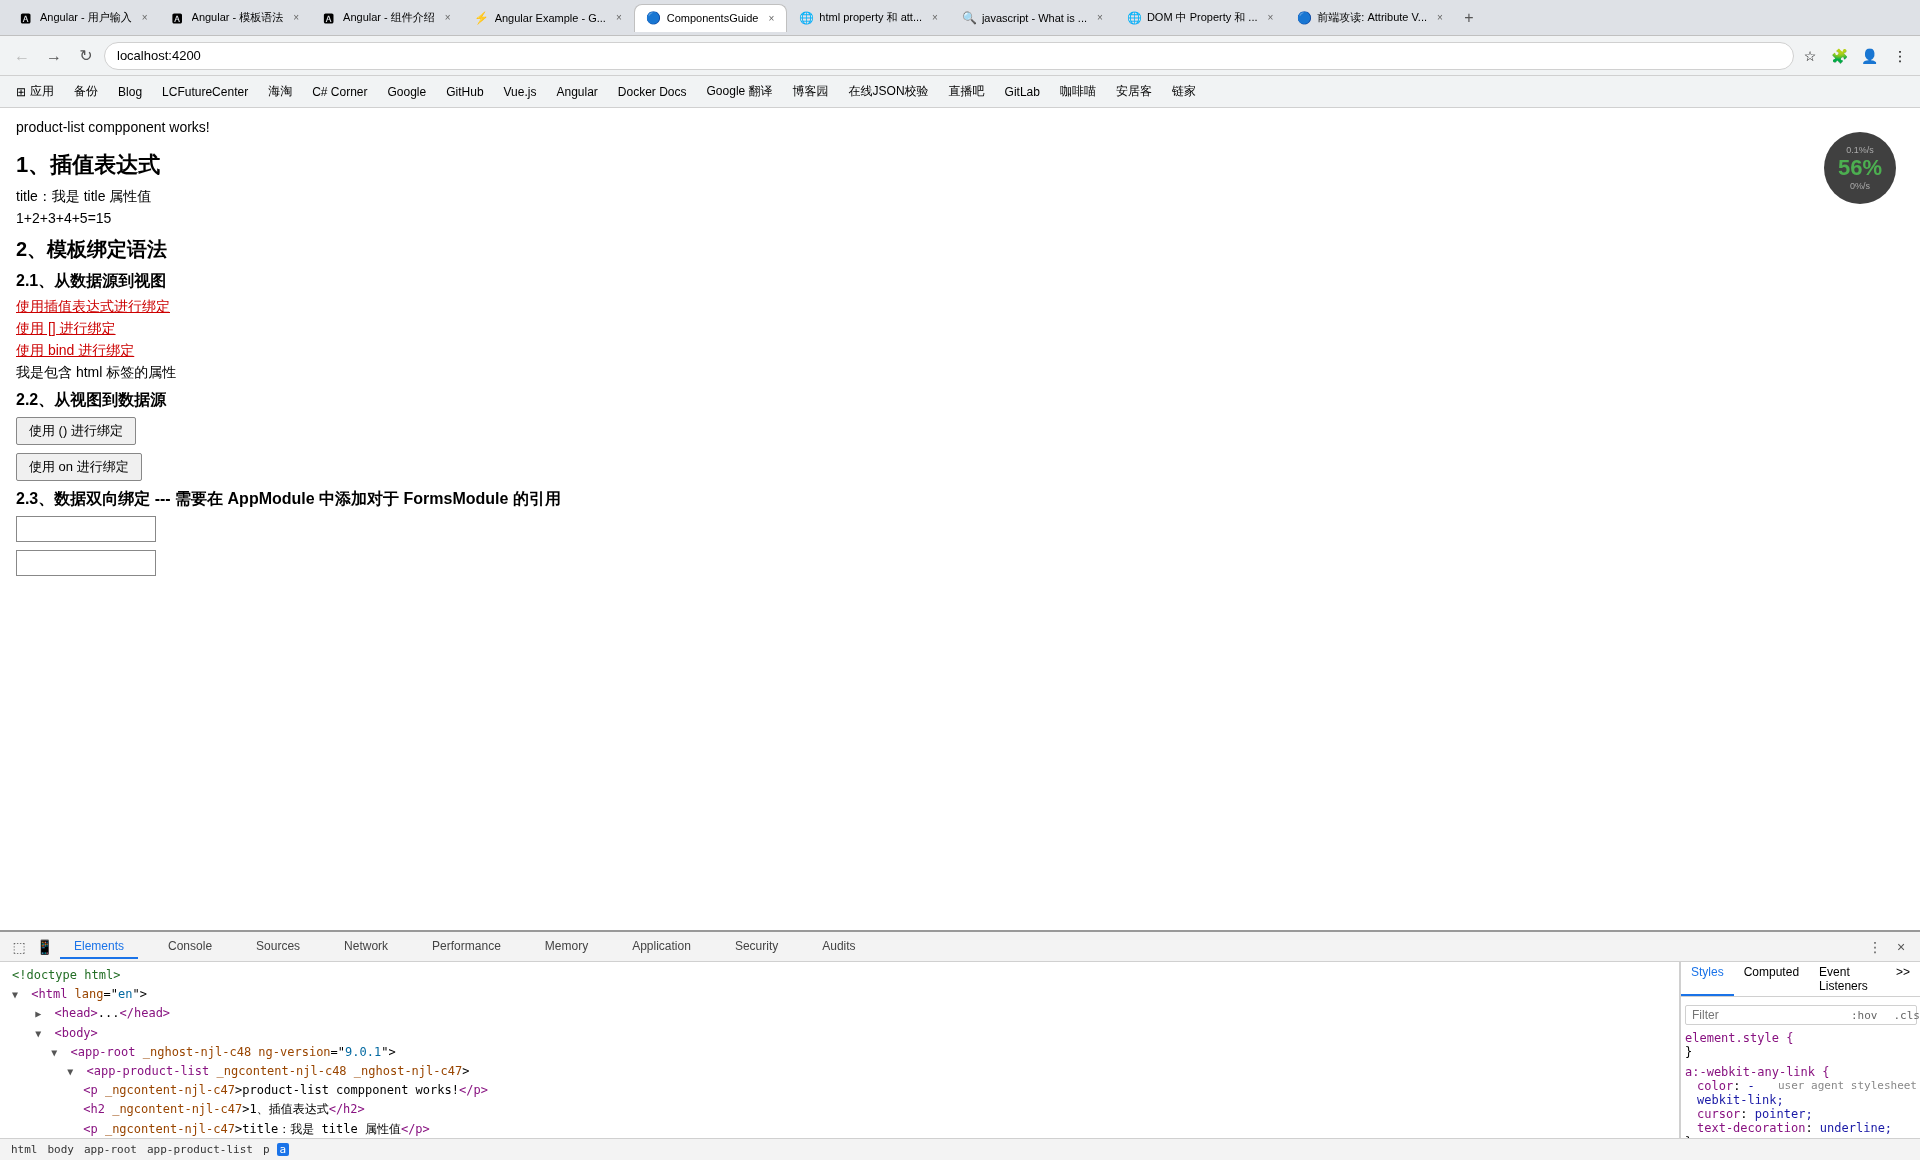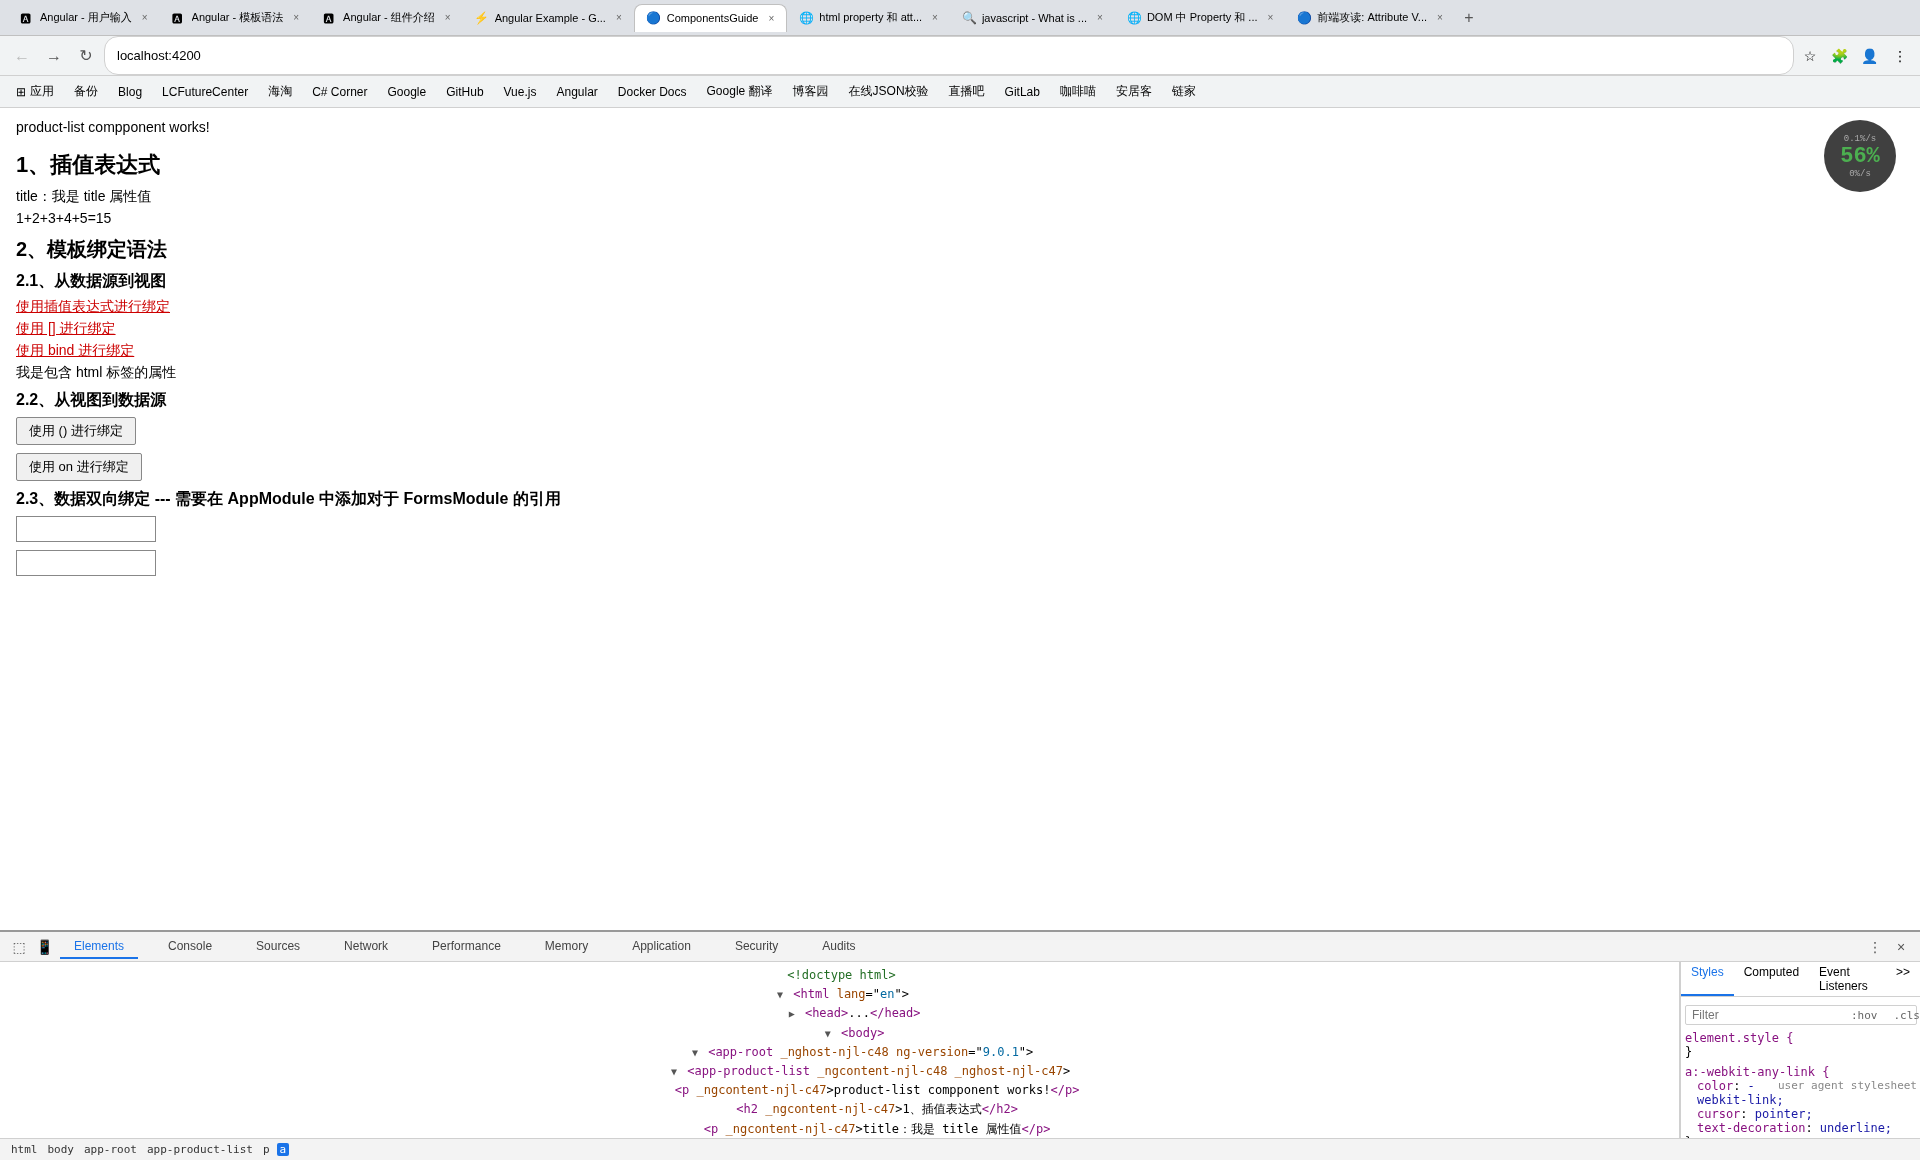--- a/index.html
+++ b/index.html
@@ -29,21 +29,21 @@
     .nav-bar {
       display: flex; align-items: center; background: #f1f3f4; height: 40px;
       padding: 0 8px; gap: 4px; border-bottom: 1px solid #d0d0d0;
     }
     .nav-btn {
       width: 28px; height: 28px; display: flex; align-items: center; justify-content: center;
       cursor: pointer; border-radius: 50%; color: #555; font-size: 16px;
     }
     .nav-btn.disabled { color: #bbb; cursor: default; }
     .address-bar {
-      flex: 1; height: 39px; border: 1px solid #d0d0d0; border-radius: 14px;
+      flex: 1; height: 28px; border: 1px solid #d0d0d0; border-radius: 14px;
       padding: 0 12px; font-size: 13px; background: #fff; outline: none;
       display: flex; align-items: center;
     }
     .nav-icons { display: flex; gap: 6px; align-items: center; }
     .nav-icon { width: 24px; height: 24px; border-radius: 50%; display: flex; align-items: center; justify-content: center; cursor: pointer; font-size: 14px; }
 
     
     .bookmarks-bar {
       display: flex; align-items: center; background: #f1f3f4; height: 32px;
       padding: 0 8px; gap: 4px; border-bottom: 1px solid #d0d0d0; overflow: hidden;
@@ -76,26 +76,25 @@
       border: 1px solid #888; background: #f0f0f0; padding: 4px 12px;
       cursor: pointer; font-size: 13px; border-radius: 2px;
     }
     .input-field {
       display: block; width: 140px; height: 26px; border: 1px solid #888;
       margin-bottom: 8px; padding: 2px 4px;
     }
 
     
     .perf-widget {
-      position: absolute; right: 24px; top: 12px;
+      position: absolute; right: 24px; top: 24px;
       background: rgba(0,0,0,0.75); border-radius: 50%;
       width: 72px; height: 72px; display: flex; flex-direction: column;
       align-items: center; justify-content: center; color: #fff;
       font-size: 10px;
-      font-family: Liberation Mono, monospace;
     }
     .perf-big { font-size: 22px; font-weight: bold; color: #4CAF50; }
     .perf-small { font-size: 9px; color: #aaa; }
 
     
     .devtools {
       border-top: 2px solid #999; background: #fff;
       display: flex; flex-direction: column; height: 230px;
     }
     .devtools-toolbar {
@@ -116,21 +115,20 @@
     }
     .devtools-tab.active { border-bottom: 2px solid #1a73e8; color: #1a73e8; }
 
     .devtools-body { display: flex; flex: 1; overflow: hidden; }
 
     
     .elements-panel {
       flex: 1; overflow-y: auto; padding: 4px 8px; font-size: 12px;
       font-family: monospace; line-height: 1.6; background: #fff;
       border-right: 1px solid #d0d0d0;
-      text-align: center;
     }
     .elem-line { white-space: nowrap; padding-left: 4px; }
     .tag-name { color: #881280; }
     .attr-name { color: #994500; }
     .attr-val { color: #0369a1; }
     .comment { color: #236e25; }
     .indent { display: inline-block; width: 16px; }
     .triangle { cursor: pointer; color: #555; font-size: 10px; display: inline-block; width: 12px; }
 
     

